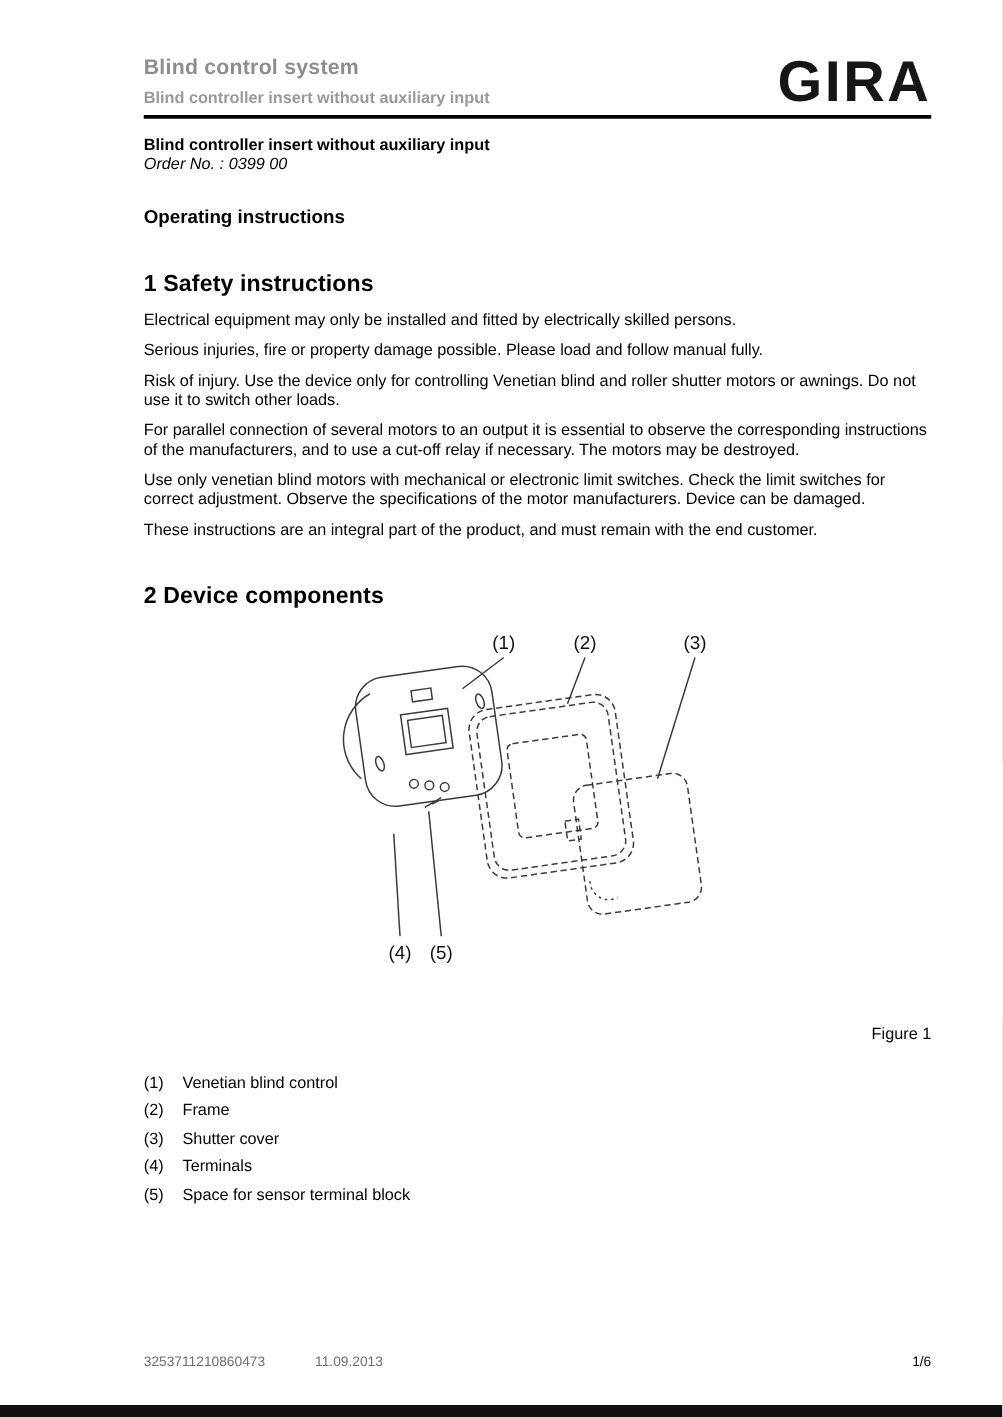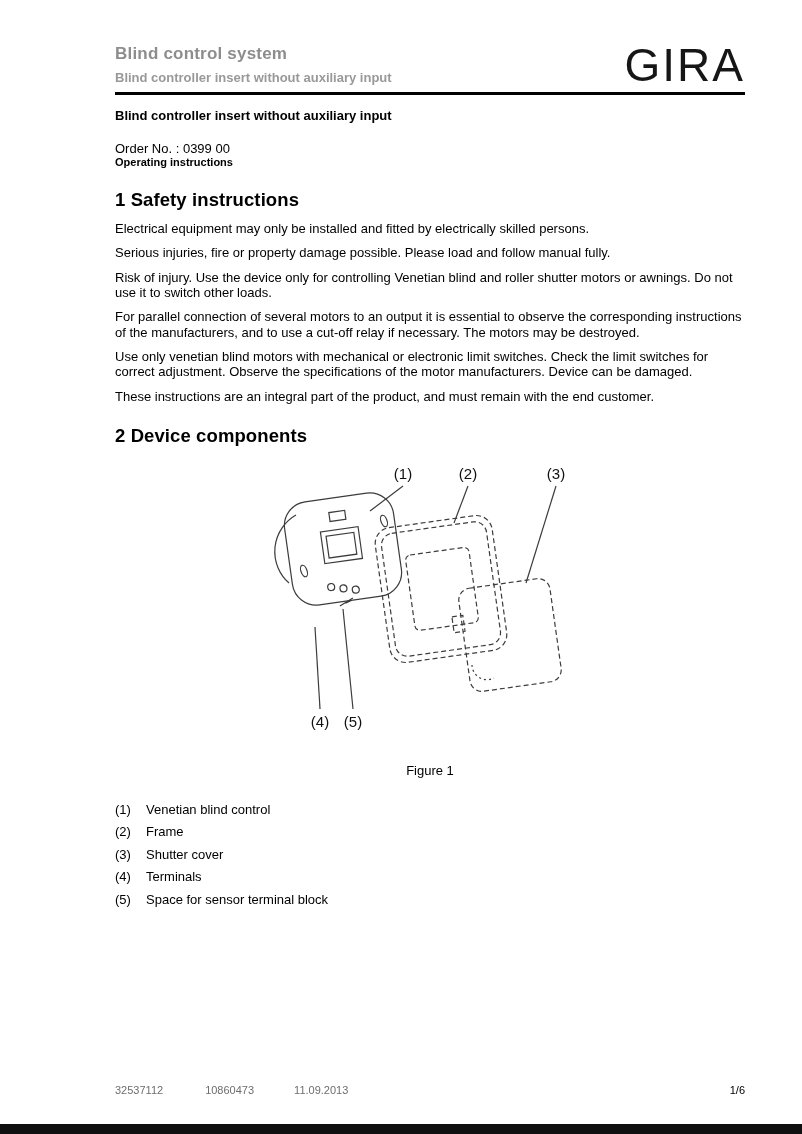--- a/index.html
+++ b/index.html
@@ -8,46 +8,46 @@
   .page {
     position:relative; width:802px; height:1134px; margin:0 auto;
     background:#ffffff; overflow:hidden;padding-left:30px;
   }
   .content { position:absolute; left:115px; width:630px; top:0; }
 
   
   .header { display:flex; justify-content:space-between; align-items:flex-end; margin-top:44px; }
   .h-title { font-size:17px; font-weight:bold; color:#8d8d8d; letter-spacing:0.2px; }
   .h-subtitle { font-size:13px; font-weight:bold; color:#999999; margin-top:6px; }
-  .logo { font-size:46px; font-weight:normal; color:#161616; letter-spacing:2px; line-height:0.85; }
+  .logo { font-size:46px; font-weight:bold; color:#161616; letter-spacing:2px; line-height:0.85; }
   .rule { height:3px; background:#000; margin-top:7px; }
 
   
   .product-name { font-size:13px; font-weight:bold; margin-top:13px; }
-  .order-no { font-size:13px; margin-top:18px; }
-  .doc-type { font-size:11px; font-weight:bold; }
-  h1.section { font-size:18.5px; font-weight:bold; margin-top:21px; margin-bottom:10px; letter-spacing:0.1px; }
+  .order-no { font-size:13px; margin-top:0;font-style:italic; }
+  .doc-type { font-size:15px; font-weight:bold; margin-top:27px; }
+  h1.section { font-size:18.5px; font-weight:bold; margin-top:34px; margin-bottom:10px; letter-spacing:0.1px; }
   p.safety { font-size:13px; font-weight:normal; line-height:1.18; margin-bottom:9px; }
 
   
   .figure { margin-top:12px; text-align:center; }
   .figure svg { display:block; margin:0 auto; }
-  .figcaption { font-size:13px; margin-top:4px; }
+  .figcaption { font-size:13px; margin-top:20px;text-align:right; }
 
   
   .components { list-style:none; margin-top:24px; }
   .components li { display:flex; font-size:13px; margin-bottom:7.5px; }
   .components .num { width:31px; flex:0 0 31px; }
 
   
   .footer {
     position:absolute; left:115px; right:57px; bottom:38px;
     display:flex; align-items:baseline; font-size:11px; color:#6e6e6e;
   }
-  .footer .f2 { margin-left:42px; }
+  .footer .f2 { }
   .footer .f3 { margin-left:40px; }
   .footer .page-num { margin-left:auto; color:#000; }
   .bottom-bar { position:absolute; left:0; right:0; bottom:0; height:10px; background:#101010; }
 </style>
 </head>
 <body>
 
 <div class="page">
   <div class="content">
 

